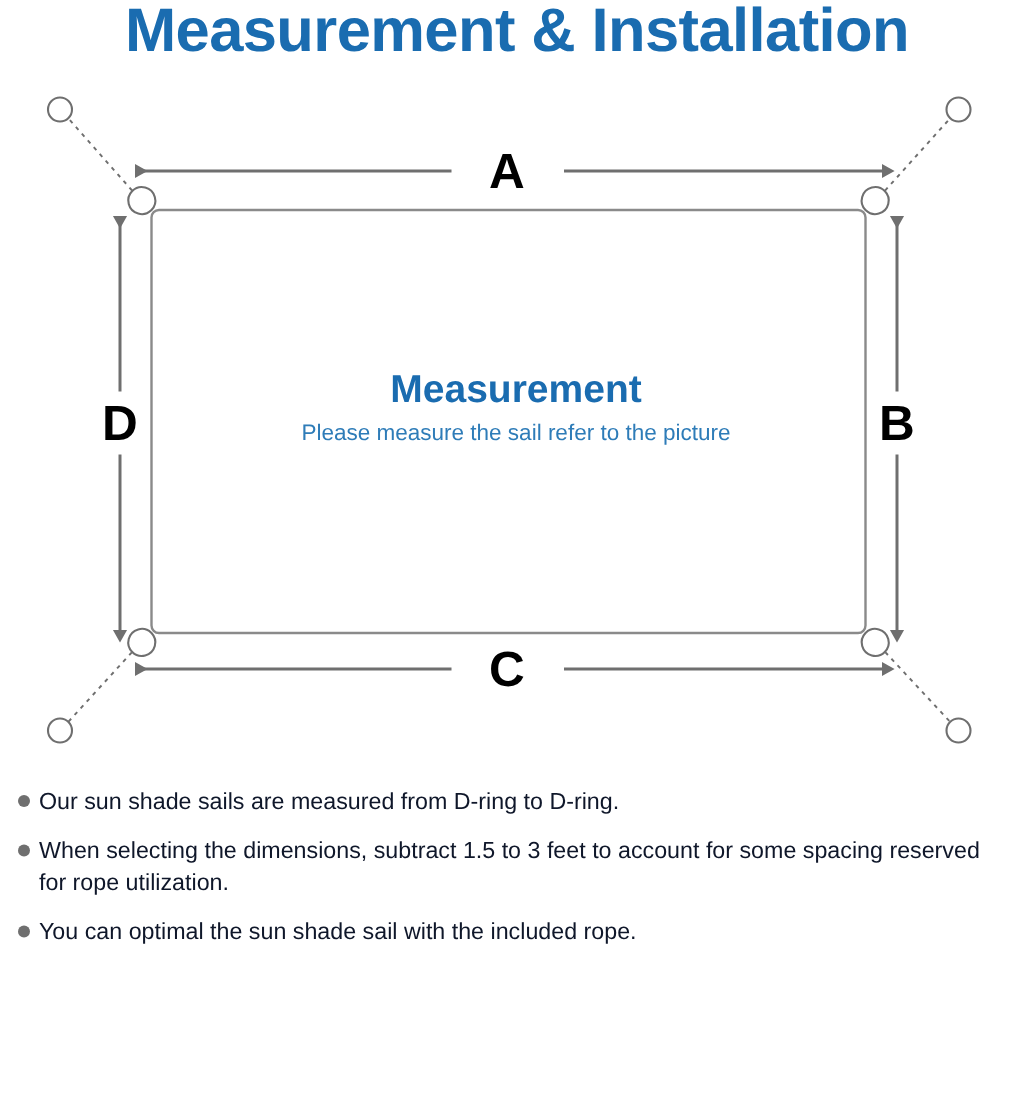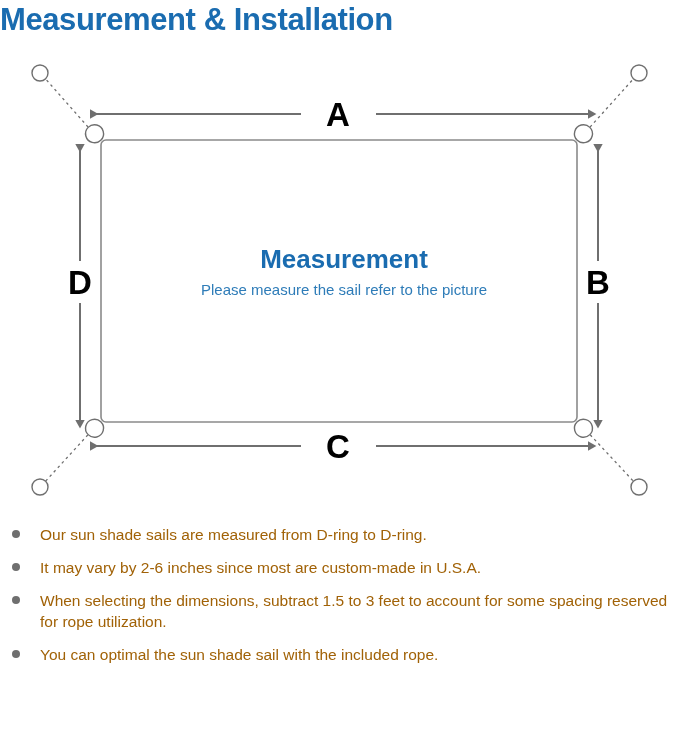--- a/index.html
+++ b/index.html
@@ -12,22 +12,22 @@
     height: 739px;
     position: relative;
     font-family: "Liberation Sans", sans-serif;
     overflow: hidden;
   }
   #page-title {
     position: absolute;
     top: 0px;
     left: 0;
     width: 606px;
-    text-align: left;
-    font-size: 31px;
+    text-align: right;
+    font-size: 41px;
     font-weight: bold;
     color: #1a6cb0;
     letter-spacing: -0.4px;
     line-height: 40px;
     white-space: nowrap;
   }
   #diagram-wrap {
     position: absolute;
     top: 44px;
     left: 0;
@@ -65,26 +65,26 @@
     position: absolute;
     top: 524px;
     left: 0;
     width: 679px;
     margin: 0;
     padding: 0;
     list-style: none;
   }
   .note-item {
     position: relative;
-    padding-left: 40px;
+    padding-left: 26px;
     padding-right: 4px;
     margin-bottom: 12px;
     font-size: 15.5px;
     line-height: 21px;
-    color: #a16207;
+    color: #0f172a;
   }
   .note-bullet {
     position: absolute;
     left: 12px;
     top: 6px;
     width: 8px;
     height: 8px;
     border-radius: 50%;
     background: #6f6f6f;
   }
@@ -151,23 +151,19 @@
   </svg>
 </div>
 
 <ul id="notes-list">
   <li class="note-item">
     <span class="note-bullet"></span>
     <span>Our sun shade sails are measured from D-ring to D-ring.</span>
   </li>
   <li class="note-item">
     <span class="note-bullet"></span>
-    <span>It may vary by 2-6 inches since most are custom-made in U.S.A.</span>
-  </li>
-  <li class="note-item">
-    <span class="note-bullet"></span>
     <span>When selecting the dimensions, subtract 1.5 to 3 feet to account for some spacing reserved for rope utilization.</span>
   </li>
   <li class="note-item">
     <span class="note-bullet"></span>
     <span>You can optimal the sun shade sail with the included rope.</span>
   </li>
 </ul>
 
 </body></html>

